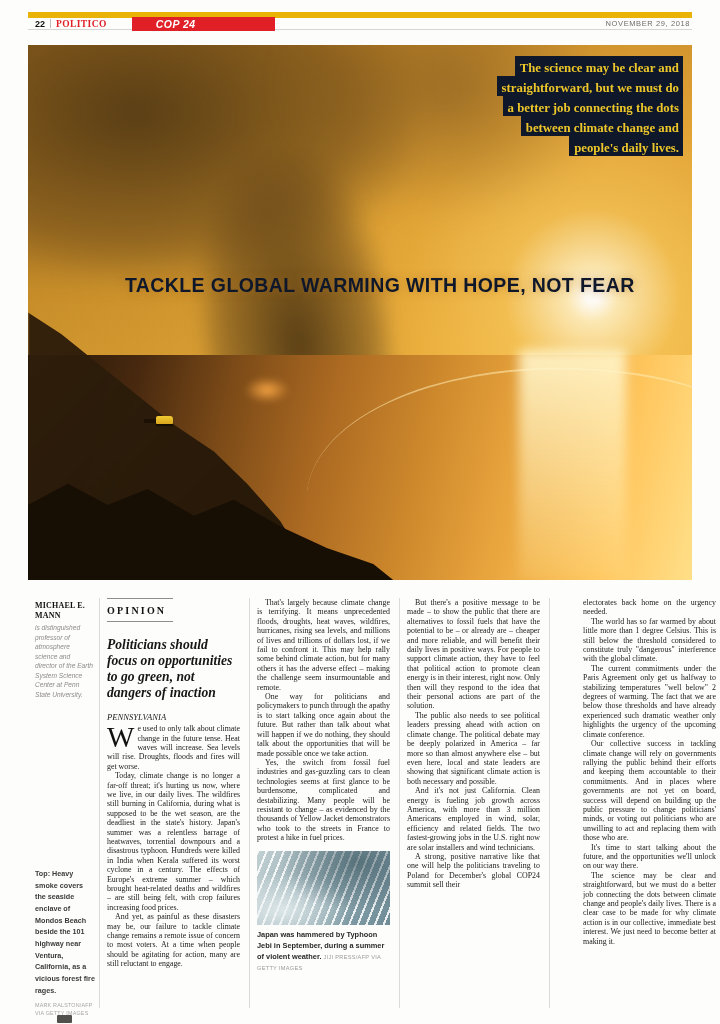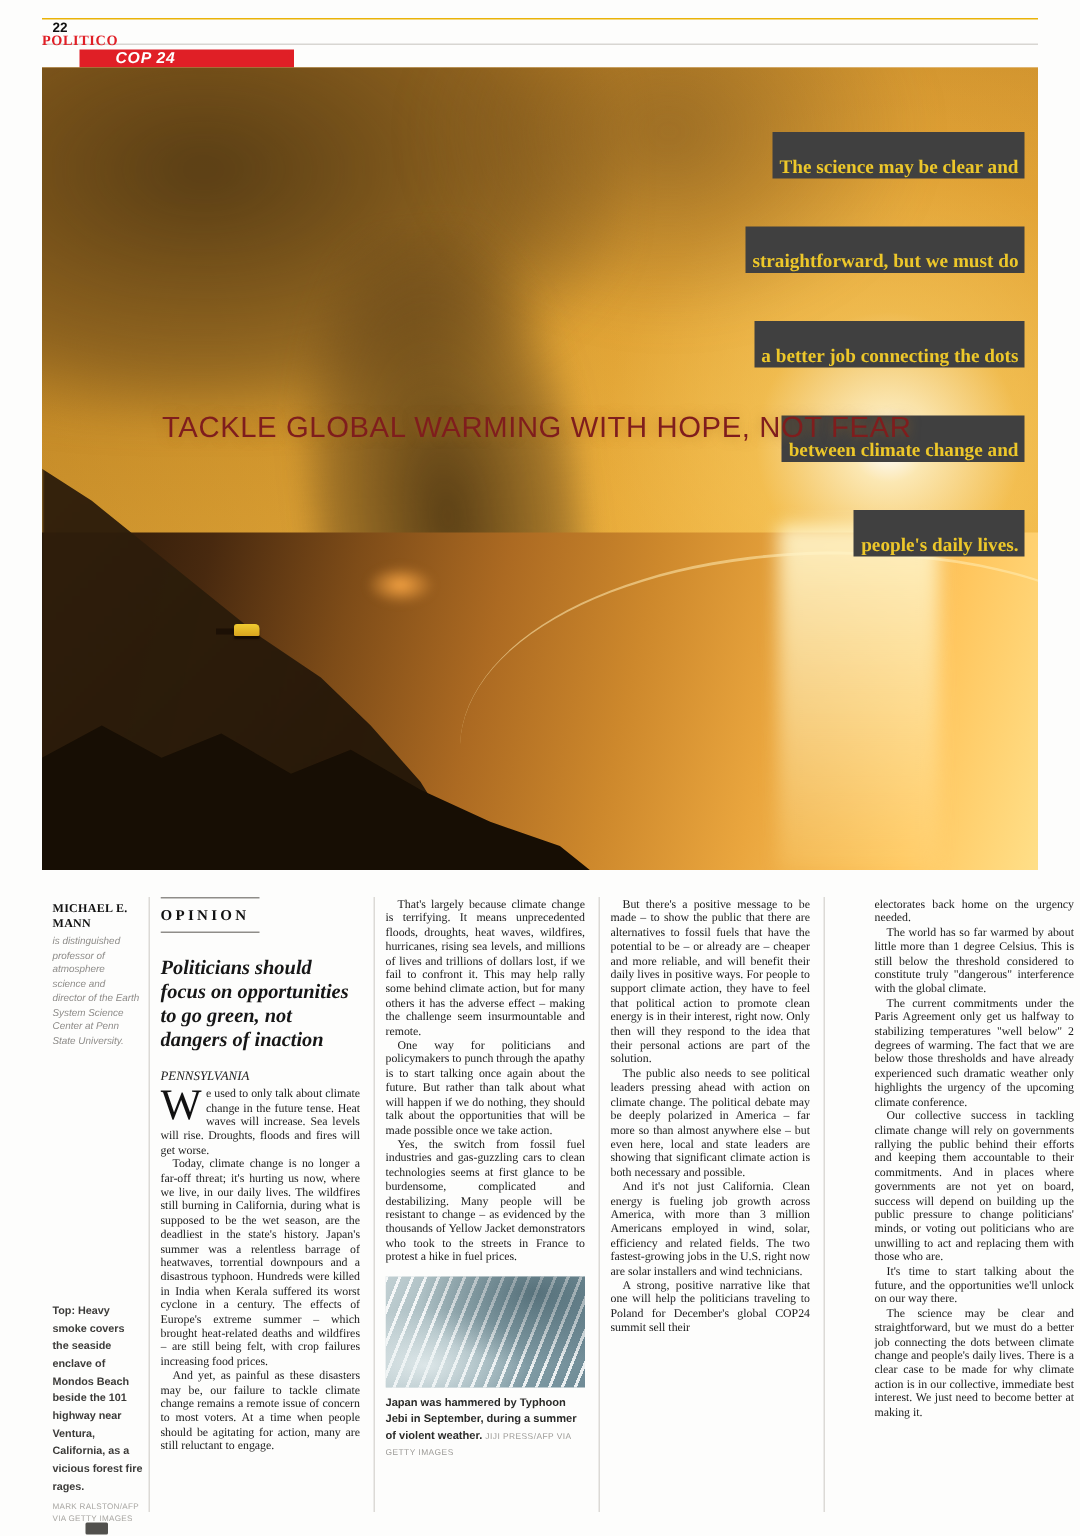--- a/index.html
+++ b/index.html
@@ -6,24 +6,23 @@
   html,body { background:#ffffff; }
   .page {
     position:relative; width:720px; height:1024px; margin:0 auto;
     background:#fdfdfc; overflow:hidden;
     font-family:"Liberation Serif", serif; color:#1a1a1a;
   }
 
   
   .hdr {
     position:absolute; left:28px; right:28px; top:12px; height:18px;
-    border-top:1px solid #eab308; border-bottom:1px solid #d8d6d2;
-    display:flex; align-items:flex-start;
+    border-top:6px solid #eab308; border-bottom:1px solid #d8d6d2;
+    display:flex; align-items:center;
     font-family:"Liberation Sans", sans-serif;
-    flex-direction:column;
   }
   .hdr .pgnum { font-size:9px; font-weight:bold; color:#111; margin-left:7px; }
   .hdr .hdiv { width:1px; height:9px; background:#c0beba; margin:0 5px; }
   .hdr .brand { font-size:9.5px; font-weight:bold; color:#e01f26; letter-spacing:.4px; font-family:"Liberation Serif", serif; }
   .hdr .section-tag {
     margin-left:25px; width:143px; height:14px; background:#e01f26;
     display:flex; align-items:center; padding-left:24px;
   }
   .hdr .section-tag span {
     color:#fff; font-size:10.5px; font-weight:bold; font-style:italic; letter-spacing:.5px;
@@ -76,24 +75,24 @@
   }
   .ph-truck { left:19.3%; top:69.3%; width:17px; height:8px;
     background:linear-gradient(180deg,#f0cb30,#d9a51e); border-radius:2px 3px 1px 1px;
     box-shadow:0 2px 1px rgba(10,5,0,.65), -14px 1px 0 -2px rgba(25,14,4,.8);
   }
   .pullquote { top:11px; right:9px; text-align:right;
     font-family:"Liberation Serif", serif; font-weight:bold;
     font-size:12.8px; line-height:14px; color:#edc72a;
   }
   .pullquote .pq-line { display:block; }
-  .pullquote .pq-line span { display:inline-block; background:#404040; padding:16px 4px 1px 5px;margin-top:32px; }
-  .hero-headline { position:absolute; left:80px; top:229px;
-    font-family:"Liberation Sans", sans-serif; font-weight:normal;
-    font-size:19.5px; letter-spacing:.4px; color:#7f1d1d; white-space:nowrap;
+  .pullquote .pq-line span { display:inline-block; background:#0f172a; padding:5px 4px 1px 5px; }
+  .hero-headline { position:absolute; left:97px; top:229px;
+    font-family:"Liberation Sans", sans-serif; font-weight:bold;
+    font-size:19.5px; letter-spacing:.4px; color:#0f172a; white-space:nowrap;
     text-shadow:0 0 8px rgba(170,110,30,.55);
   }
 
   
   .vr { position:absolute; top:598px; height:410px; width:1px; background:#dcdad6; }
   .vr1{ left:99px; } .vr2{ left:249px; } .vr3{ left:399px; } .vr4{ left:549px; }
 
   .rail { position:absolute; left:35px; top:601px; width:58px; }
   .rail .author-name { font-family:"Liberation Serif", serif; font-weight:bold; font-size:8px; line-height:1.2; color:#111; letter-spacing:.2px; }
   .rail .author-bio { margin-top:3px; font-family:"Liberation Sans", sans-serif; font-style:italic; font-size:6.6px; line-height:1.45; color:#8d8b88; }

